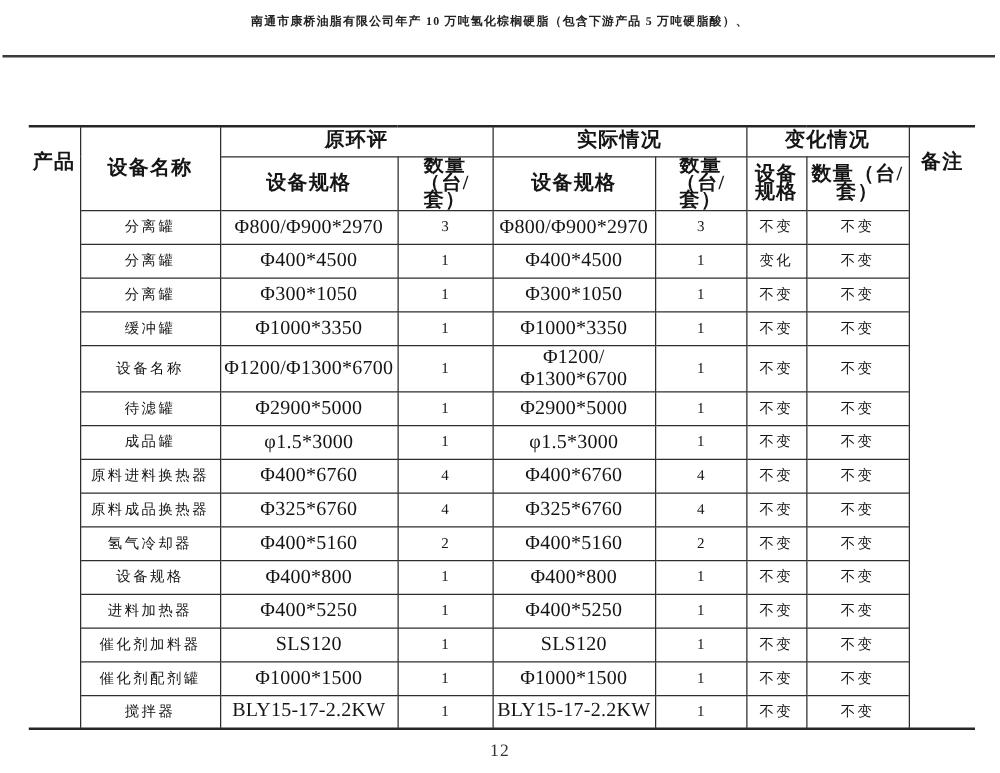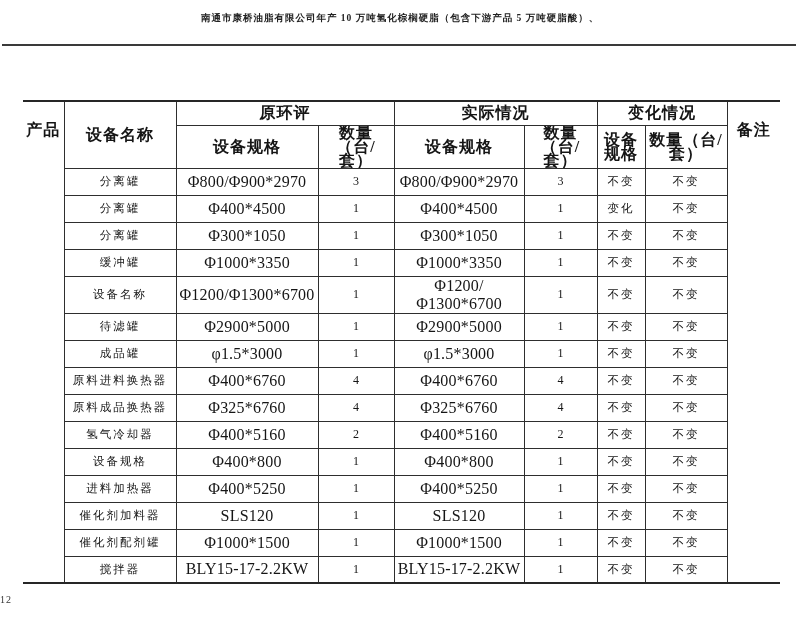--- a/index.html
+++ b/index.html
@@ -42,21 +42,21 @@
   .equip-table tr.hrow2 { height:33px; }
   .equip-table tr.drow  { height:27px; }
   .cell-product  { border-left:none !important;  vertical-align:top !important; padding-top:21px !important; }
   .cell-remarks  { border-right:none !important; vertical-align:top !important; padding-top:21px !important; }
   .cname { letter-spacing:2px; font-size:11.5px; }
   .cspec { font-size:16px; letter-spacing:0.2px; }
   .cqty  { font-size:12px; }
   .cchg  { letter-spacing:2px; font-size:11.5px; }
   .page-number {
     position:absolute; top:594px; left:0; width:100%;
-    text-align:left; font-size:10px; color:#333; letter-spacing:1px;
+    text-align:center; font-size:14px; color:#333; letter-spacing:1px;
   }
 </style>
 </head>
 <body>
 
 <div class="page">
 
   <div class="doc-header">
     <div>南通市康桥油脂有限公司年产 10 万吨氢化棕榈硬脂（包含下游产品 5 万吨硬脂酸）、</div>
   </div>

